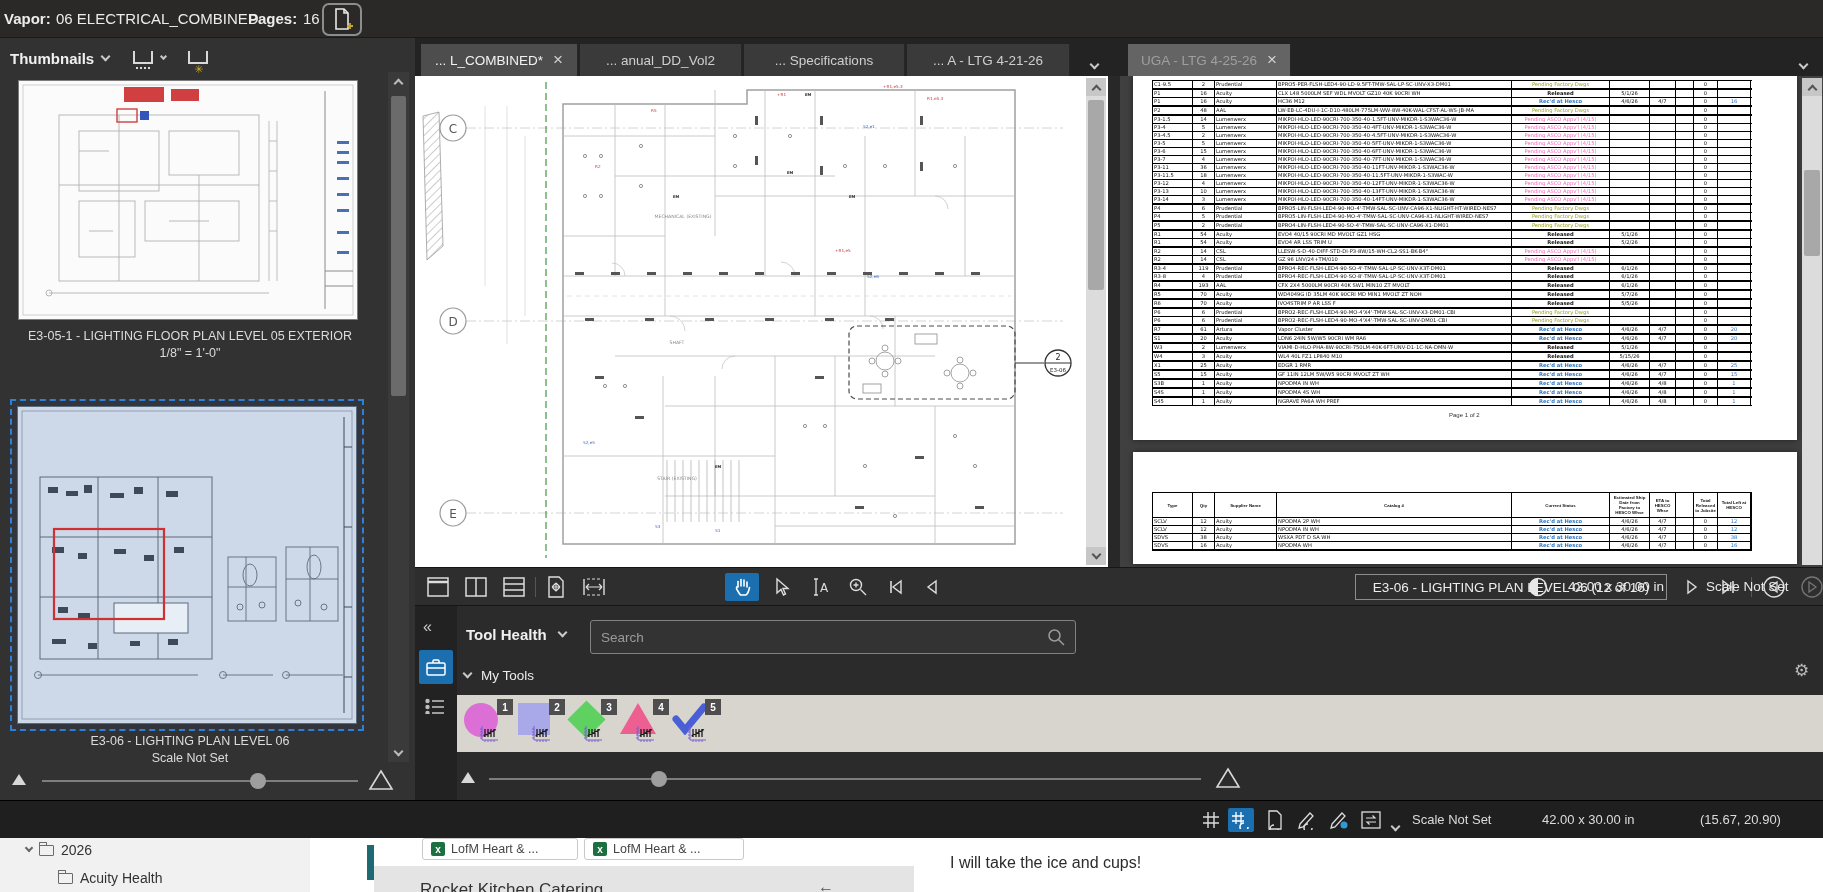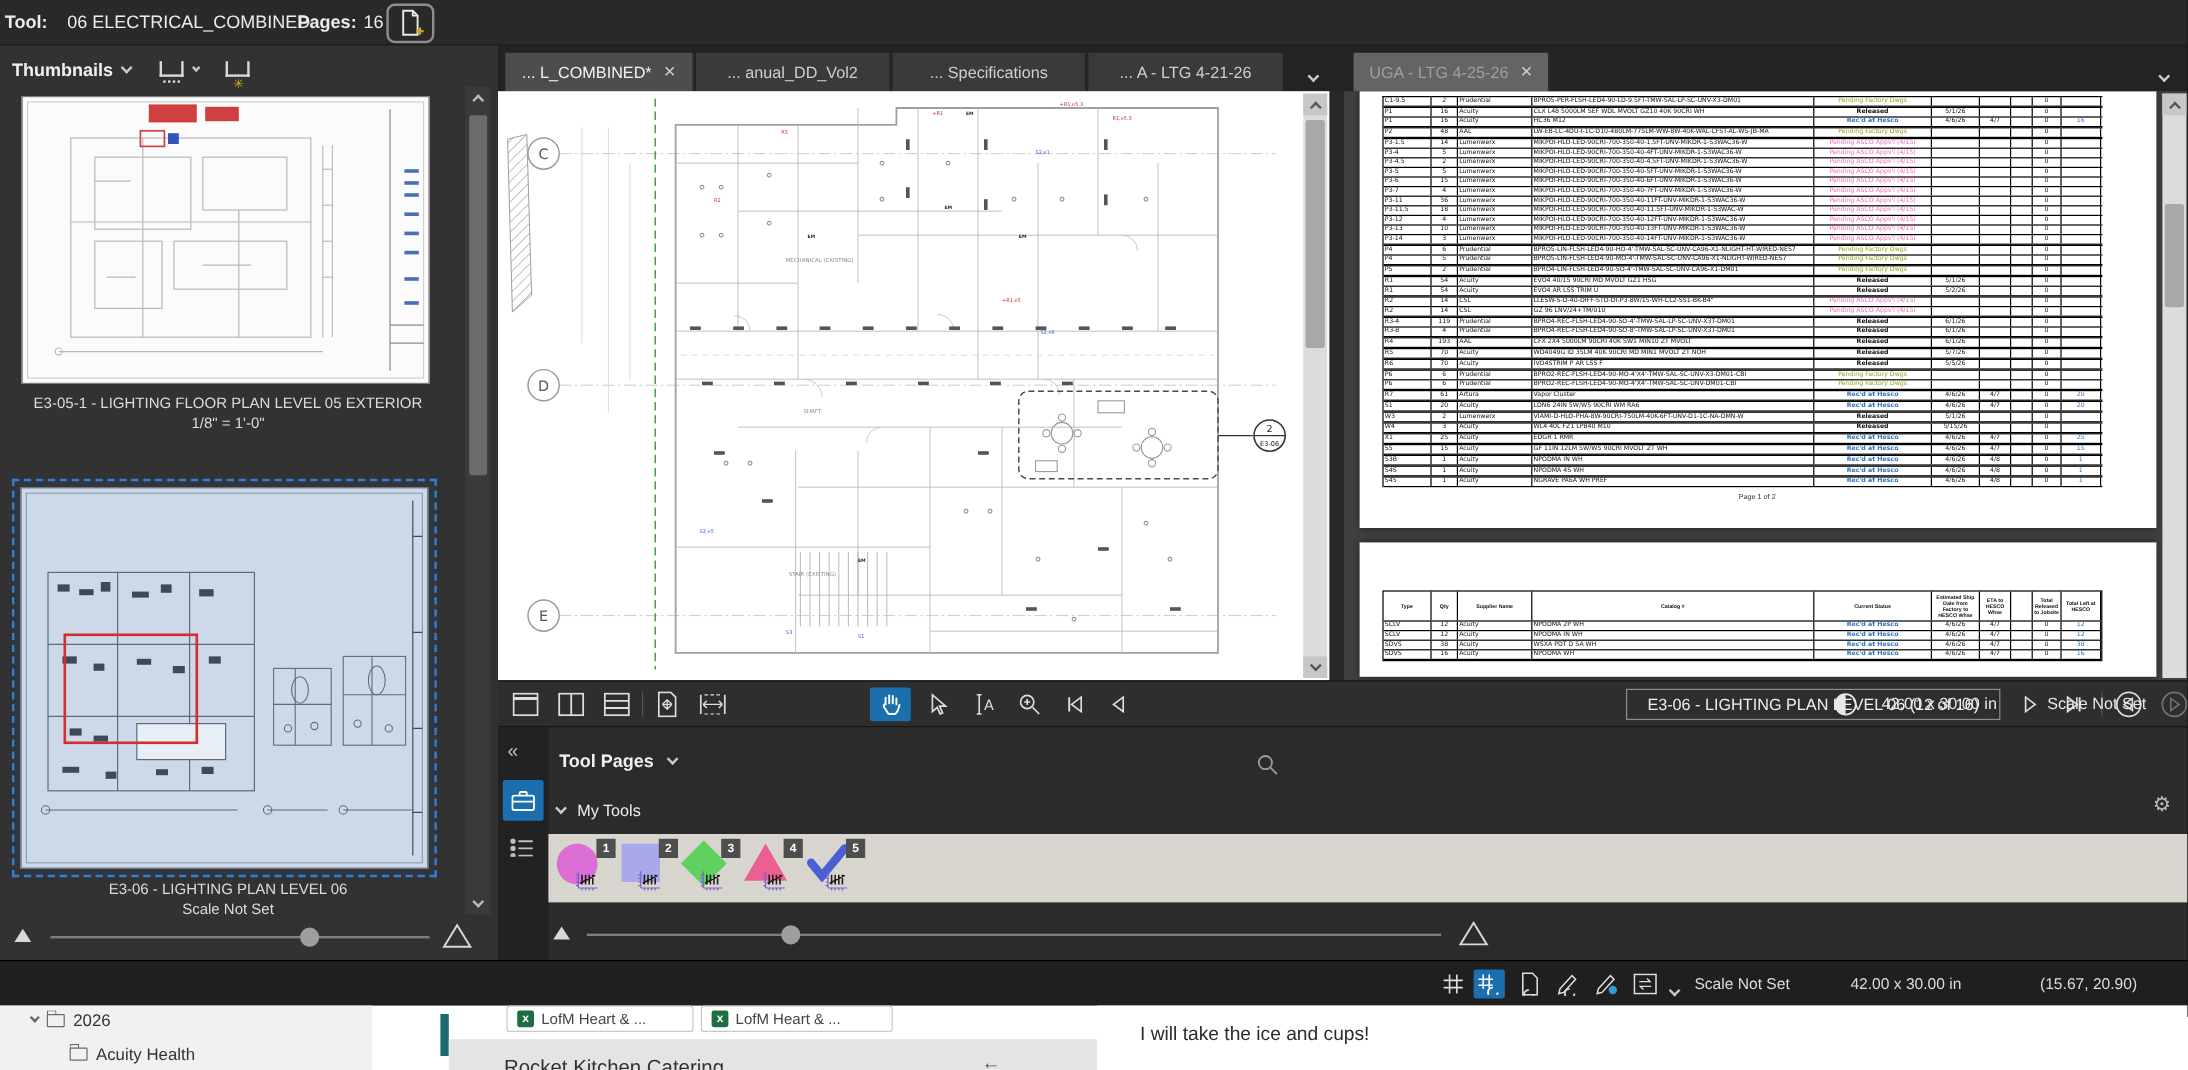--- a/index.html
+++ b/index.html
@@ -131,21 +131,21 @@
       <g stroke="#1c1c1c" stroke-width="1.3" fill="none">
         <path d="M6 4 V12 M9 4 V12 M12 4 V12 M15 4 V12 M4.5 11 L17 4.5"></path>
       </g>
     </g>
   </defs>
 </svg>
 
 <div id="app">
 
   <div id="topbar" class="abs">
-    <span class="txt bold" style="left:4px">Tool:</span>
+    <span class="txt bold" style="left:4px">Vapor:</span>
     <span class="txt" style="left:56px">06 ELECTRICAL_COMBINED</span>
     <span class="txt bold" style="left:248px">Pages:</span>
     <span class="txt" style="left:303px">16</span>
     <div id="newdoc-btn" class="abs">
       <svg width="36" height="29" viewBox="0 0 36 29">
         <path d="M12 4 h8 l4 4 v16 h-12 z" fill="none" stroke="#e8e8e8" stroke-width="1.6"></path>
         <path d="M20 4 v4 h4" fill="none" stroke="#e8e8e8" stroke-width="1.6"></path>
         <path d="M23 21 h6 M26 18 v6" stroke="#c8a828" stroke-width="1.8"></path>
       </svg>
     </div>
@@ -1137,23 +1137,24 @@
               <path d="M7 3 H19"></path>
               <circle cx="2.5" cy="9" r="1.4" fill="#bdbdbd"></circle>
               <path d="M7 9 H19"></path>
               <circle cx="2.5" cy="15" r="1.4" fill="#bdbdbd"></circle>
               <path d="M7 15 H19"></path>
             </g>
           </svg>
       </div>
     </div>
     <div id="tc-title">
-      <span>Tool Pages</span>
+      <span>Tool Health</span>
       <span class="chev"></span>
     </div>
+    <input id="tc-search" placeholder="Search" style="">
     <svg id="tc-search-icon" width="18" height="18" viewBox="0 0 18 18">
       <circle cx="7.5" cy="7.5" r="5.5" fill="none" stroke="#9b9b9b" stroke-width="1.5"></circle>
         <path d="M11.5 11.5 L17 17" stroke="#9b9b9b" stroke-width="1.5"></path>
     </svg>
     <div id="mytools-hdr">
       <span class="chev"></span>
       <span>My Tools</span>
     </div>
     <span id="tc-gear">⚙</span>
     <div id="tools-strip">

